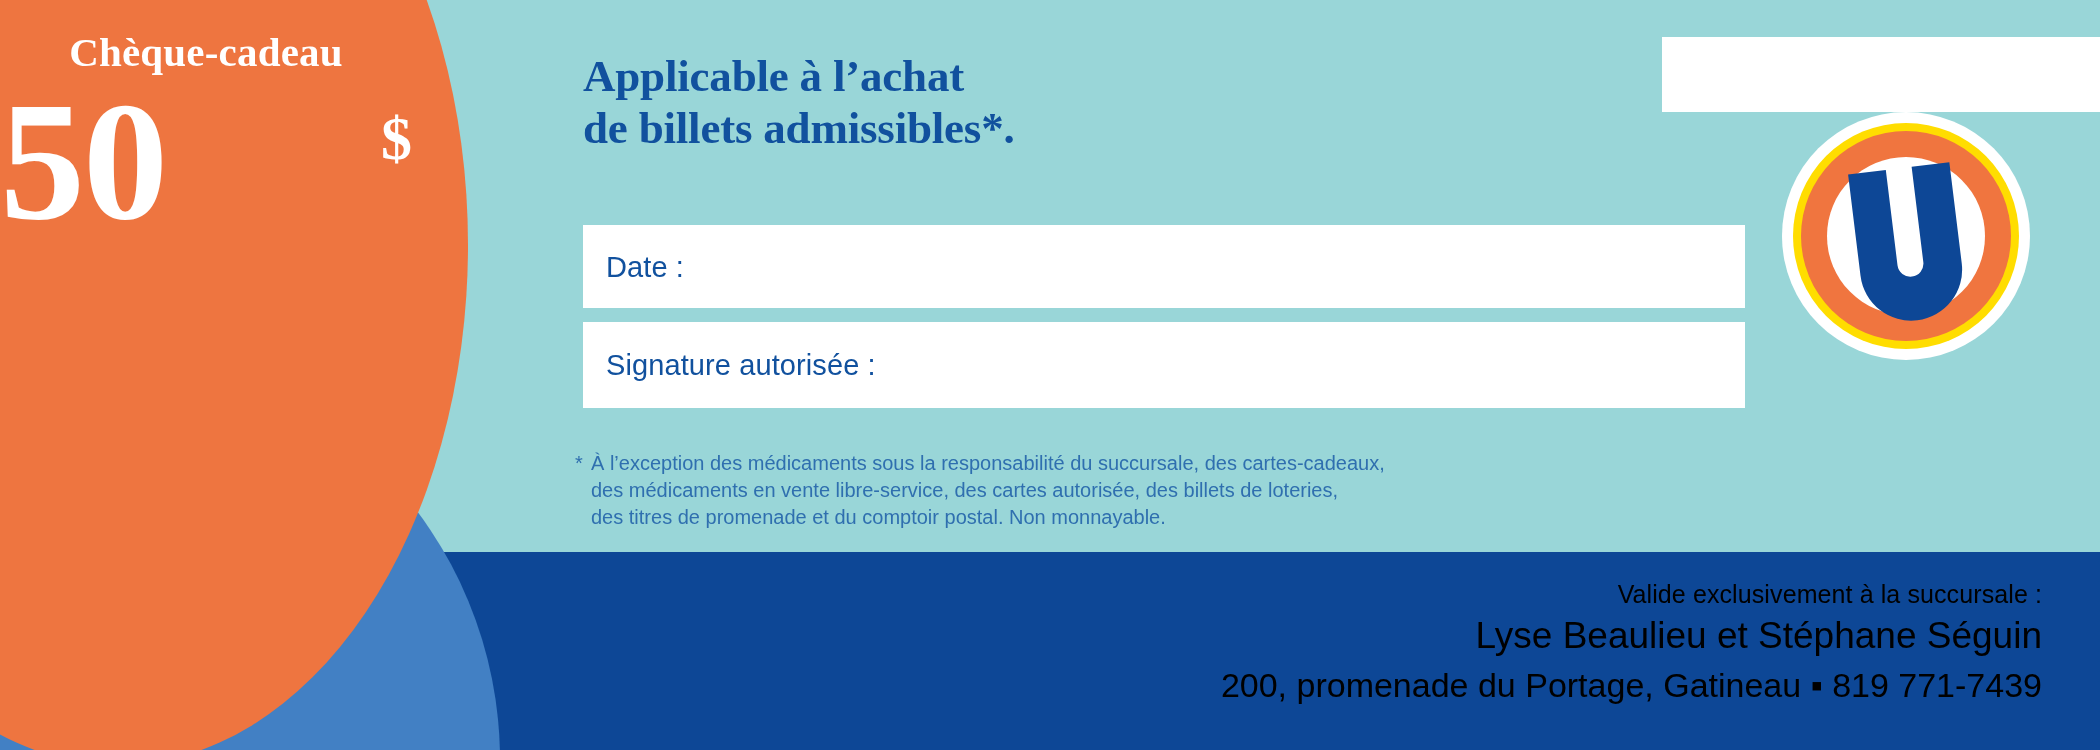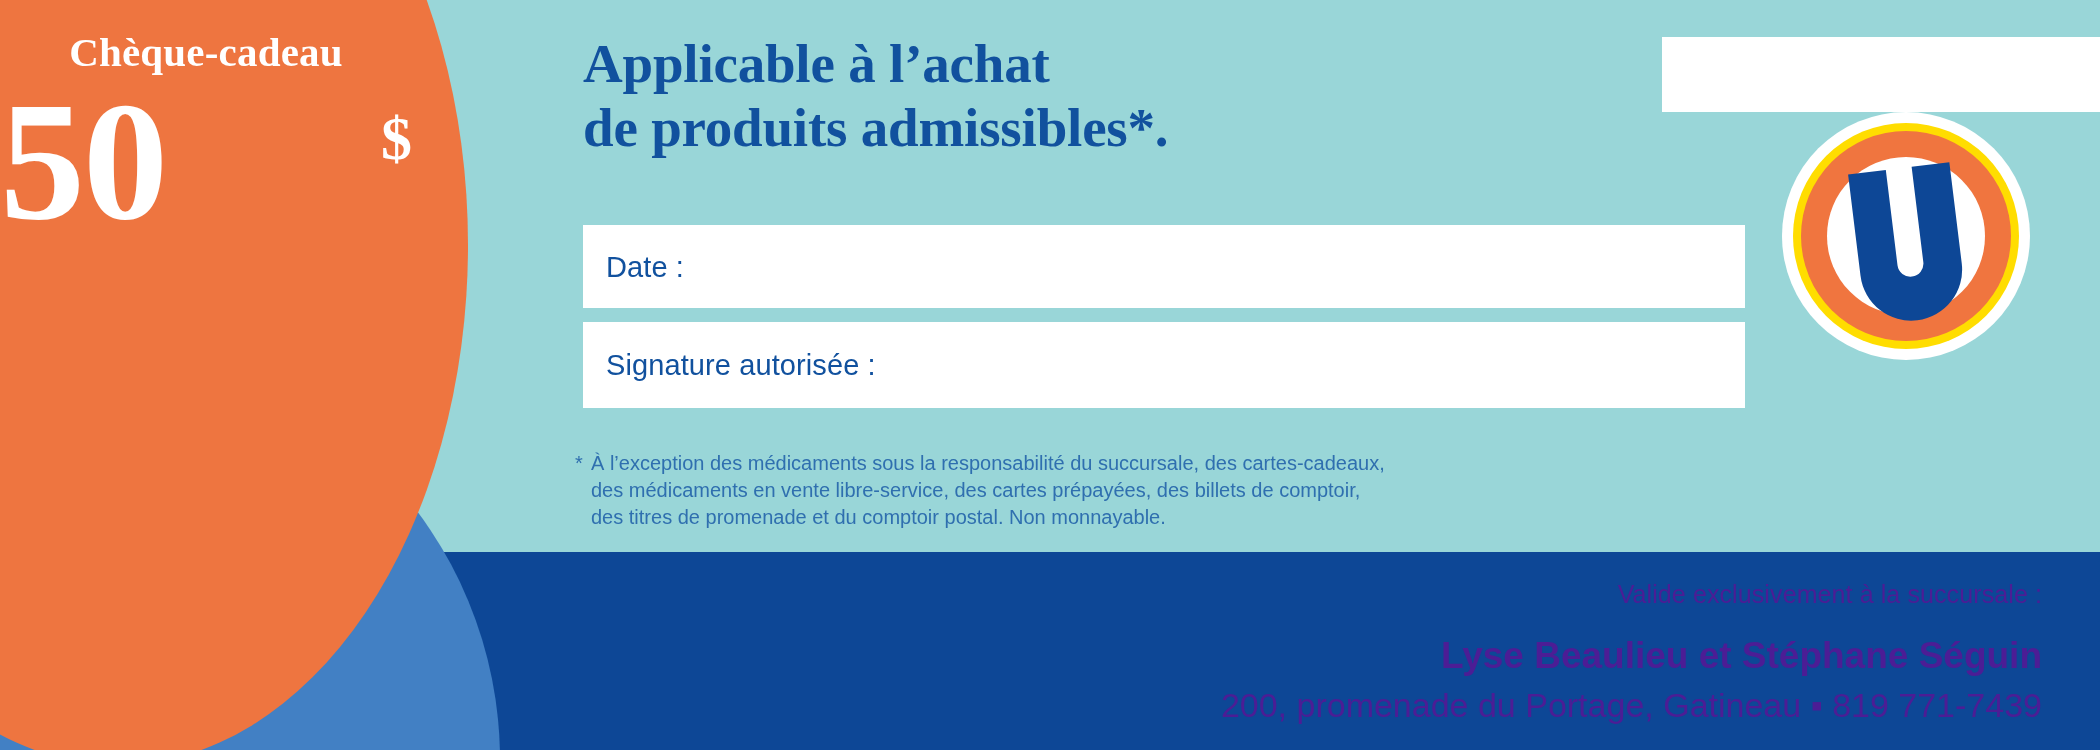--- a/index.html
+++ b/index.html
@@ -78,25 +78,25 @@
     font-weight: 700;
     font-size: 62px;
     line-height: 1;
     margin-top: 26px;
     margin-left: 8px;
   }
 
   
   .headline {
     position: absolute;
-    left: 583px; top: 32px;
+    left: 583px; top: 50px;
     color: #11519E;
     font-family: "Liberation Serif", serif;
     font-weight: 700;
-    font-size: 55px;
+    font-size: 45px;
     line-height: 1.16;
     letter-spacing: -0.2px;
   }
   .topbox {
     position: absolute;
     left: 1662px; top: 37px;
     width: 438px; height: 75px;
     background: #ffffff;
   }
 
@@ -134,35 +134,35 @@
     left: 0; top: 0;
   }
   .finepoint .fp-lines {
     margin-left: 16px;
   }
 
   
   .store {
     position: absolute;
     right: 58px; top: 578px;
-    color: #4c1d95;
+    color: #000000;
     text-align: right;
   }
   .store-valide {
     font-size: 25px;
     font-weight: 400;
     letter-spacing: 0.1px;
     line-height: 1.3;
   }
   .store-name {
     font-size: 37px;
-    font-weight: 700;
+    font-weight: 400;
     letter-spacing: 0px;
     line-height: 1.35;
-    margin-top: 20px;
+    margin-top: 0;
   }
   .store-addr {
     font-size: 34px;
     font-weight: 400;
     letter-spacing: 0px;
     line-height: 1.3;
     margin-top: 3px;
   }
 
   
@@ -186,37 +186,37 @@
   <div class="value-panel">
     <div class="kicker">Chèque-cadeau</div>
     <div class="amount-row">
       <span class="amount">50</span>
       <span class="currency">$</span>
     </div>
   </div>
 
   <div class="headline">
     <div>Applicable à l’achat</div>
-    <div>de produits admissibles*.</div>
+    <div>de billets admissibles*.</div>
   </div>
 
   <div class="topbox"></div>
 
   <div class="field field-date">
     <span class="field-label">Date :</span>
   </div>
   <div class="field field-sign">
     <span class="field-label">Signature autorisée :</span>
   </div>
 
   <div class="finepoint">
     <span class="star">*</span>
     <div class="fp-lines">
       <div>À l’exception des médicaments sous la responsabilité du succursale,  des cartes-cadeaux,</div>
-      <div>des médicaments en vente libre-service, des cartes prépayées, des billets de comptoir,</div>
+      <div>des médicaments en vente libre-service, des cartes autorisée, des billets de loteries,</div>
       <div>des titres de promenade et du comptoir postal. Non monnayable.</div>
     </div>
   </div>
 
   <div class="badge">
     <svg width="248" height="248" viewBox="0 0 248 248">
       <circle cx="124" cy="124" r="124" fill="#FFFFFF"></circle>
       <circle cx="124" cy="124" r="113" fill="#FFDD00"></circle>
       <circle cx="124" cy="124" r="105" fill="#F0753F"></circle>
       <circle cx="124" cy="124" r="79" fill="#FFFFFF"></circle>

